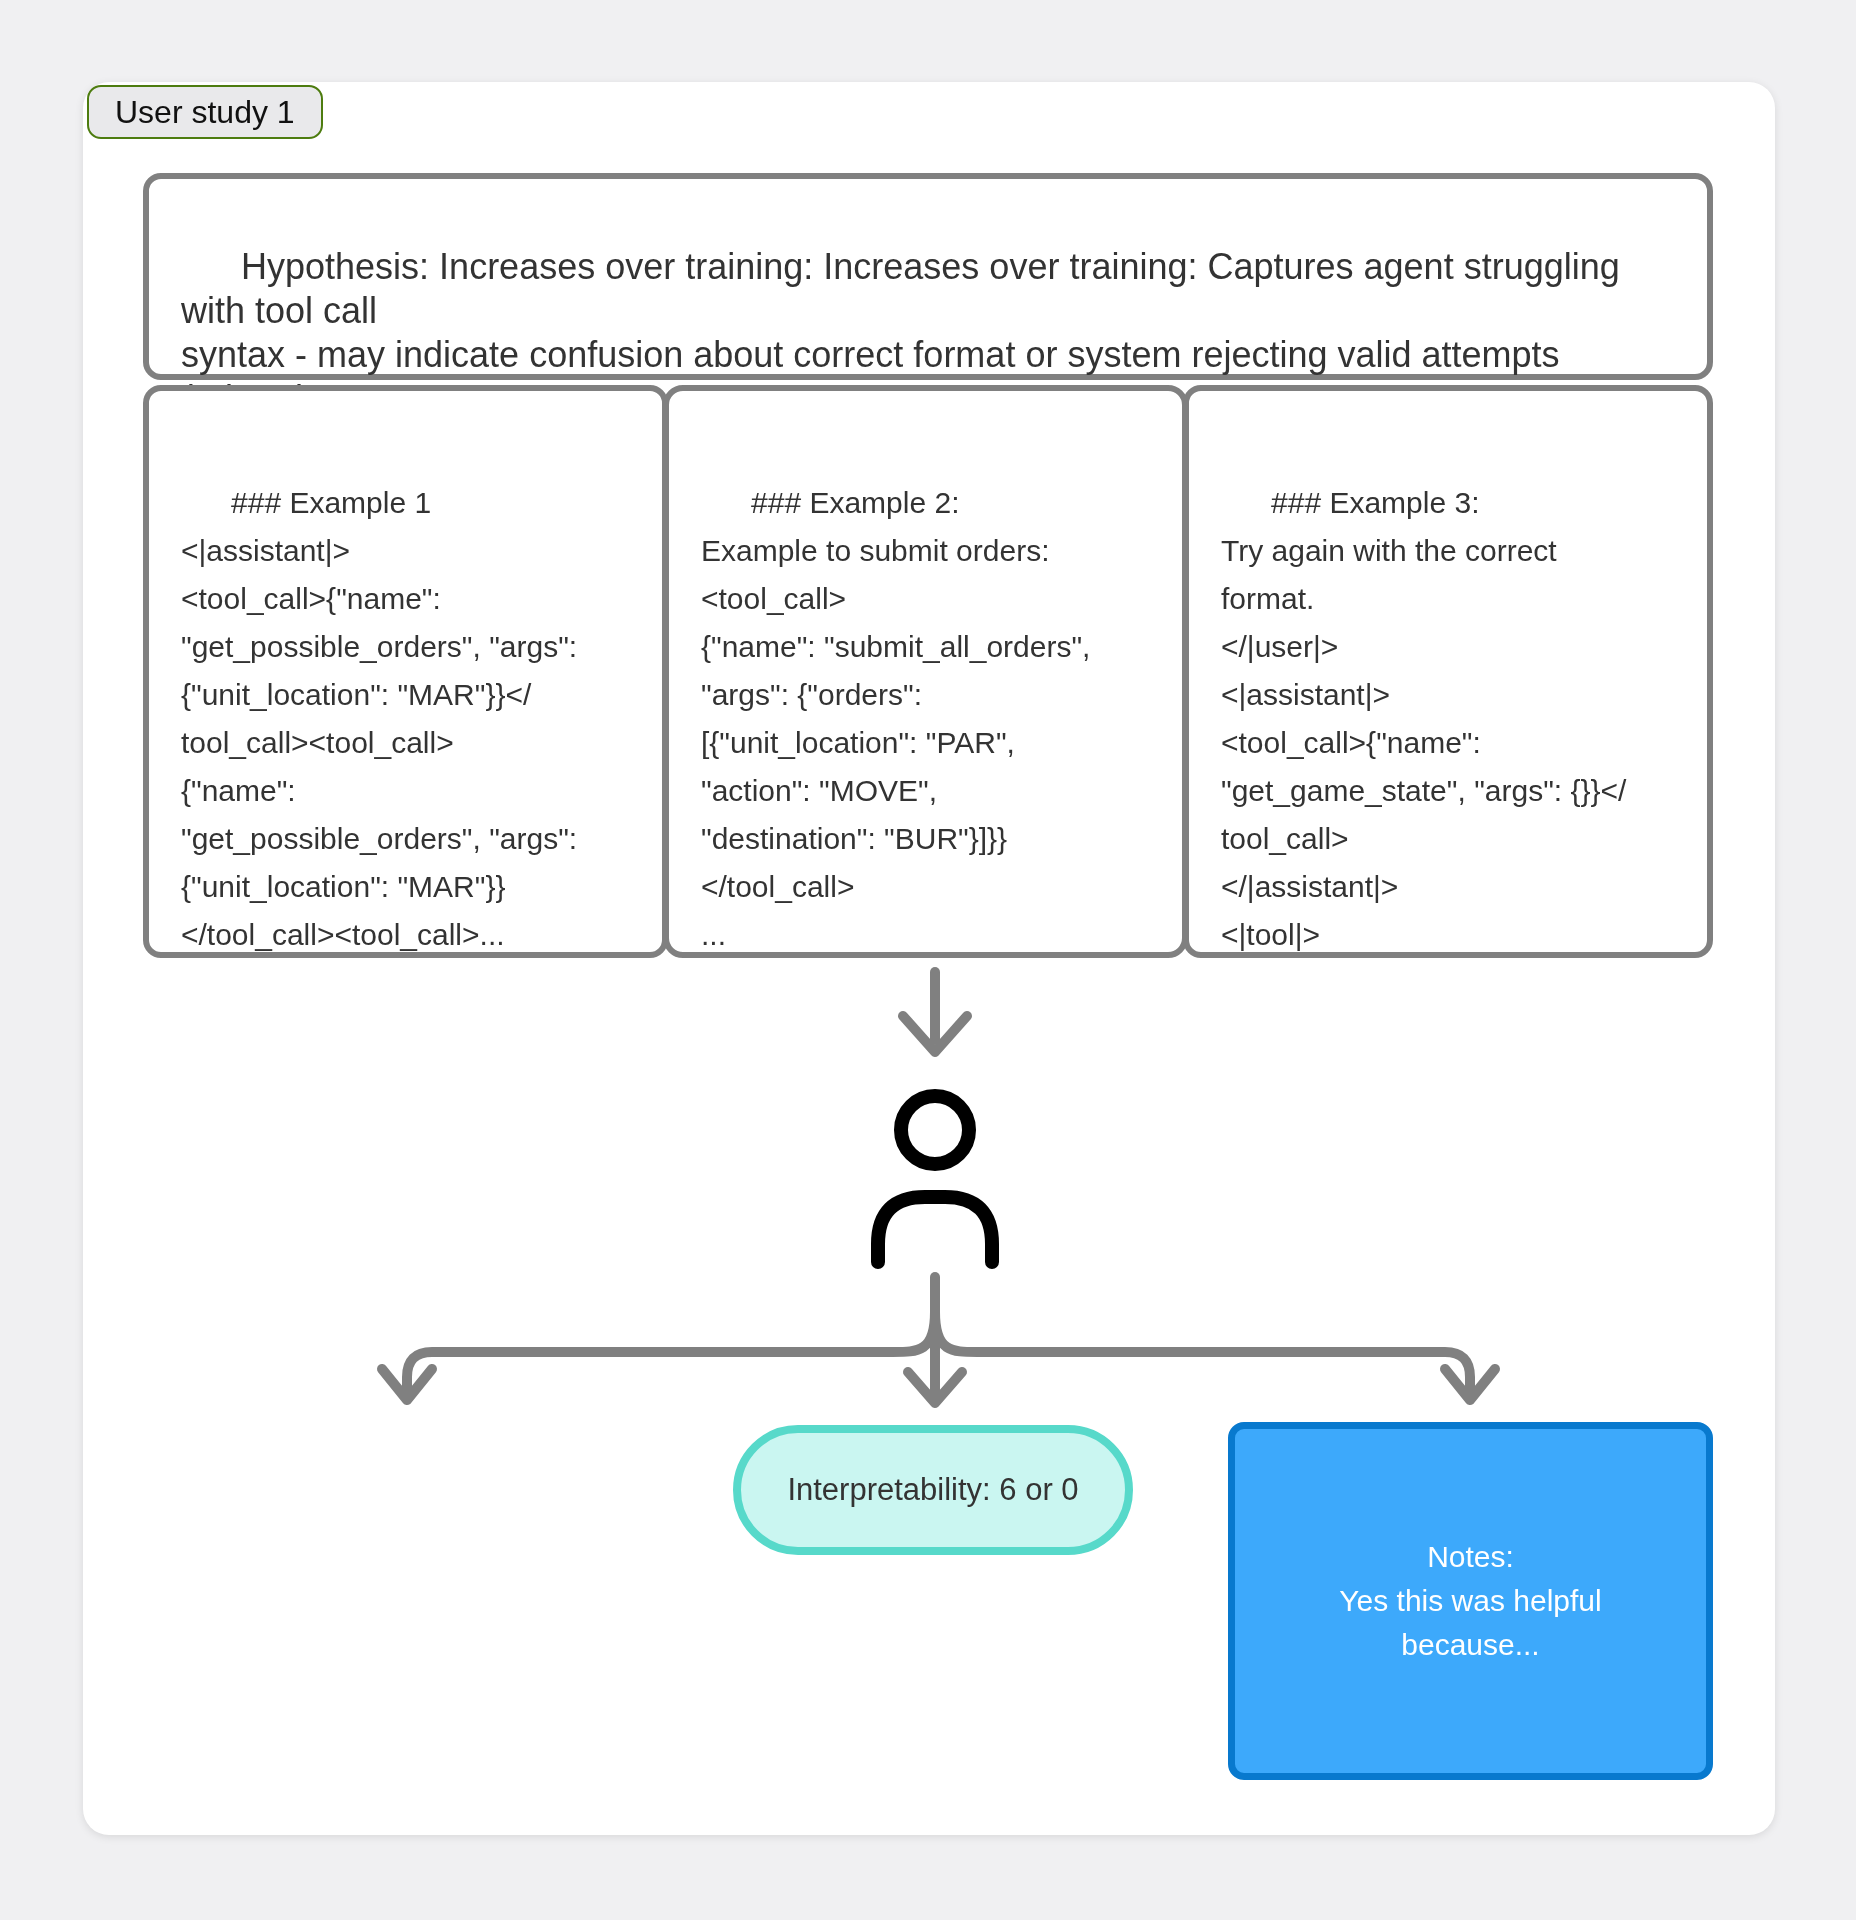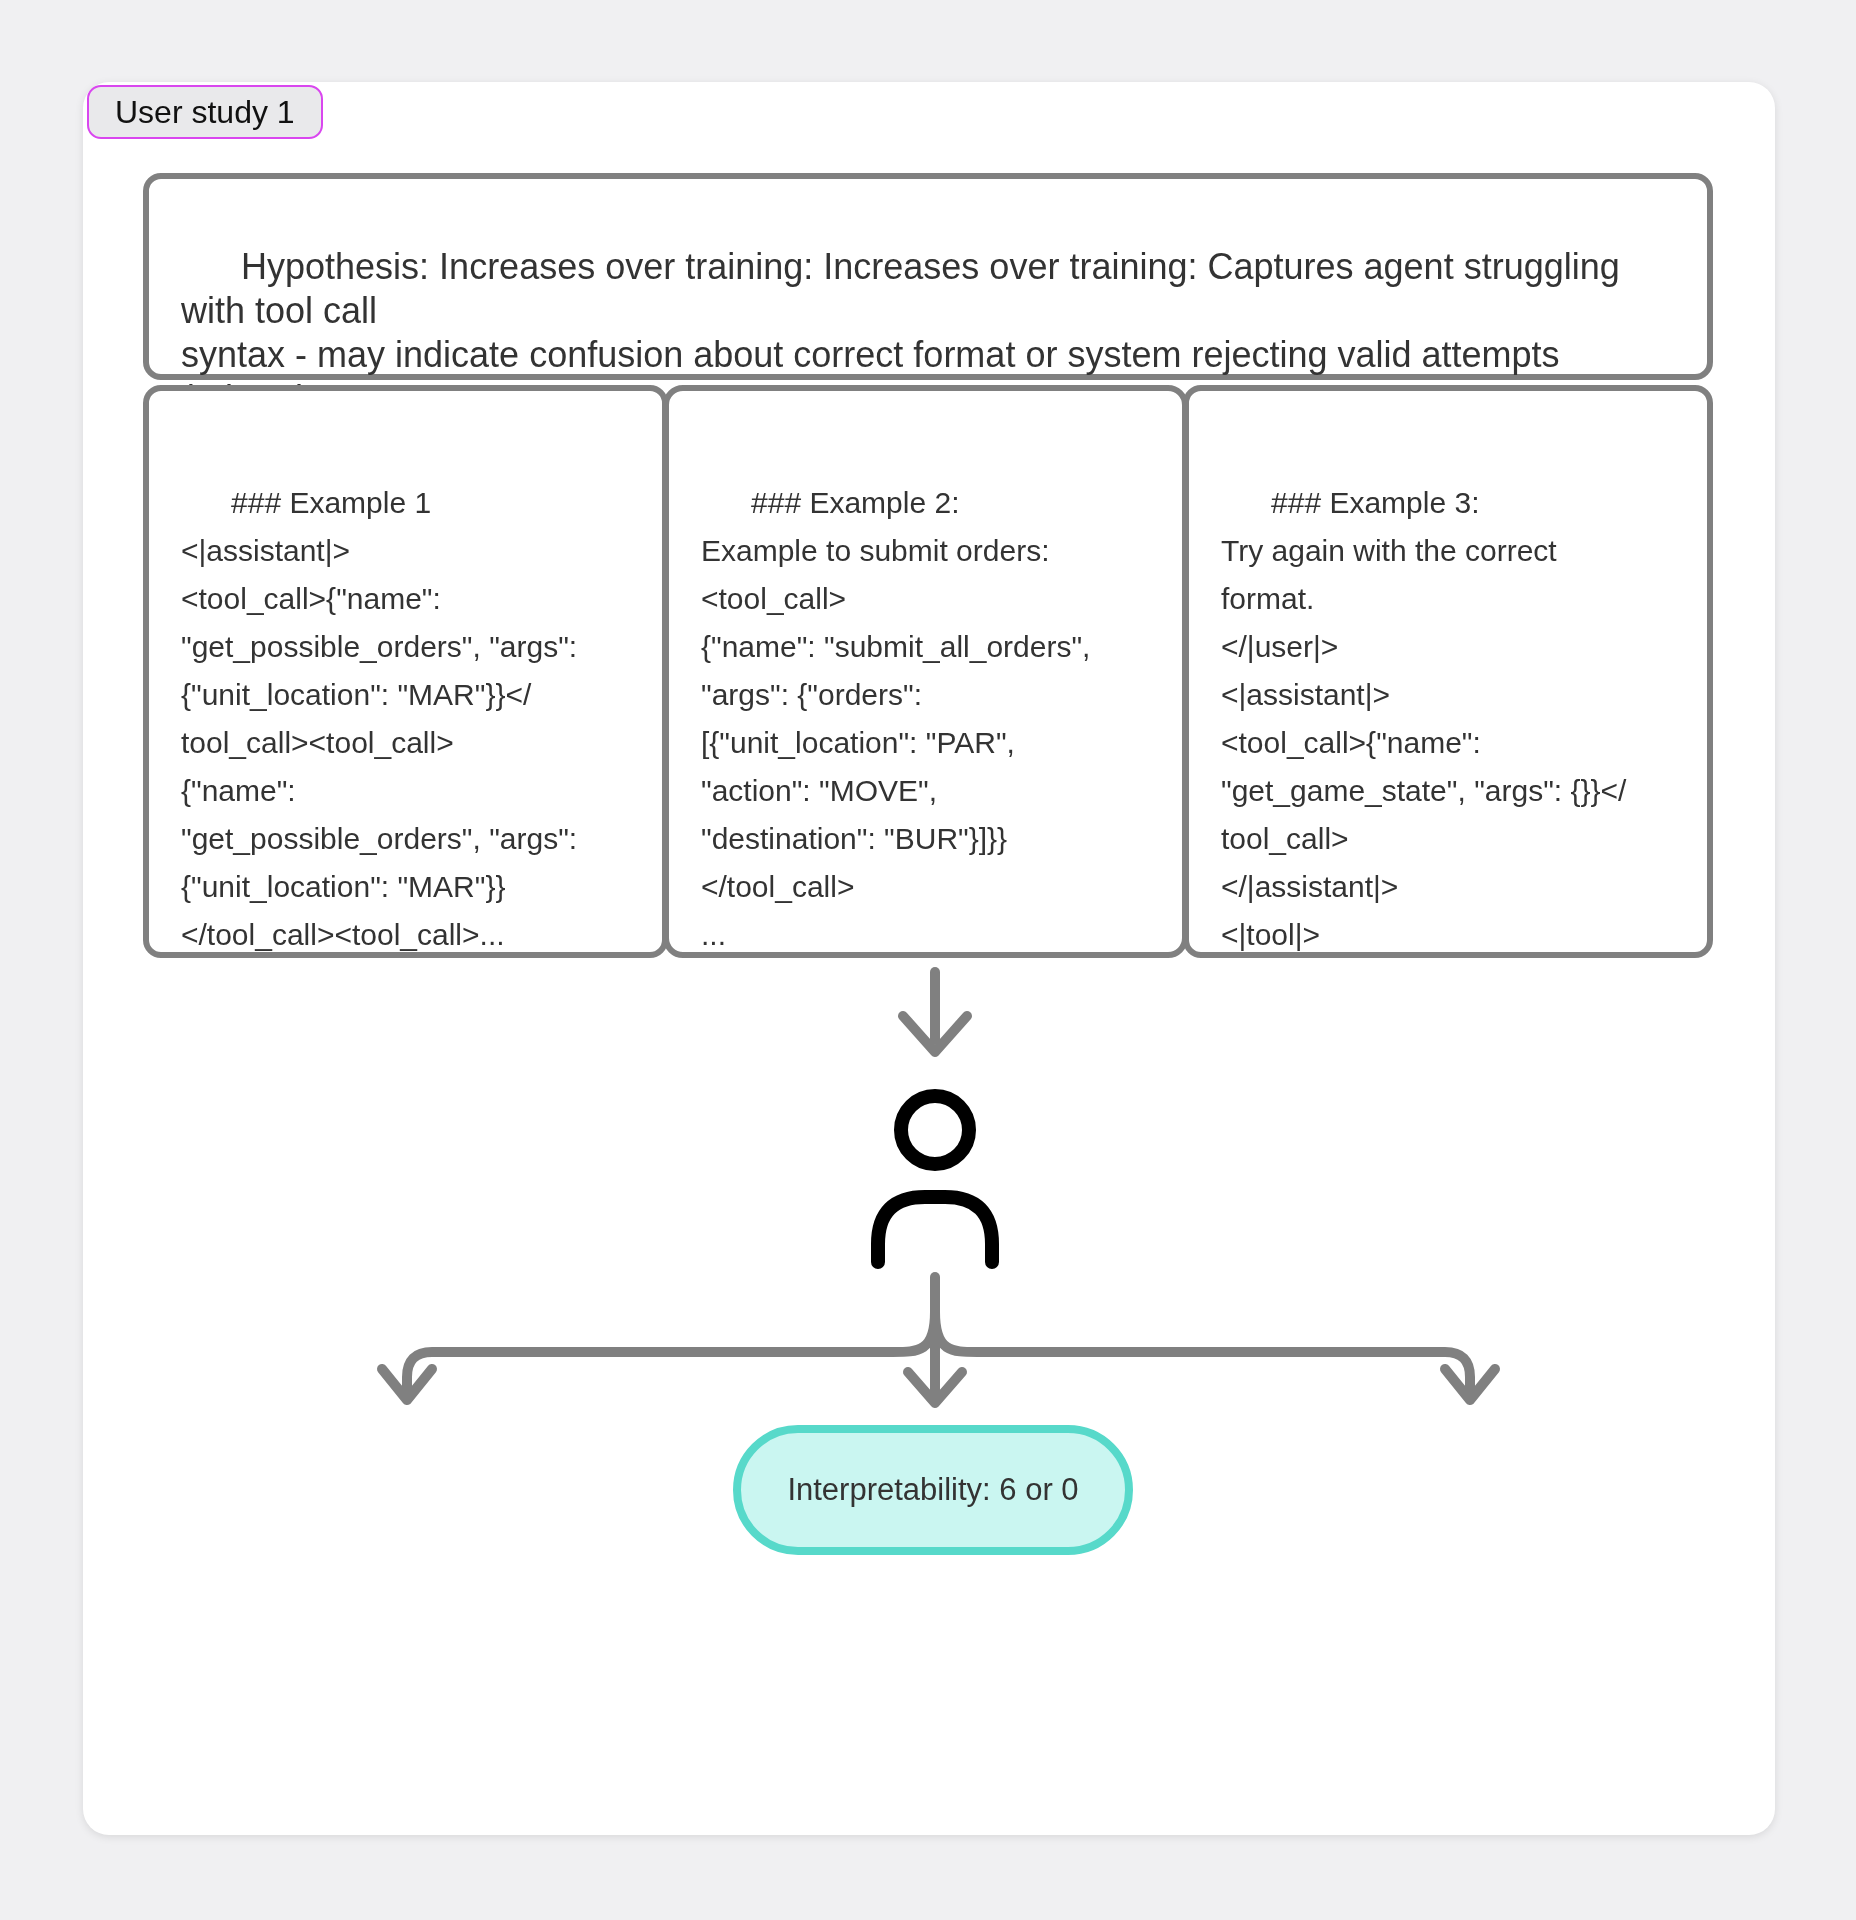--- a/index.html
+++ b/index.html
@@ -23,21 +23,21 @@
     border-radius:26px;
     box-shadow:0 2px 8px rgba(0,0,0,0.10);
   }
   .badge{
     position:absolute;
     left:4px; top:3px;
     height:54px;
     padding:0 26px;
     display:flex; align-items:center;
     background:#e9e9eb;
-    border:2px solid #d946ef;
+    border:2px solid #4d7c0f;
     border-radius:14px;
     font-size:32px;
     color:#111111;
     box-sizing:border-box;
     white-space:nowrap;
   }
   .graybox{
     position:absolute;
     border:6px solid #808080;
     border-radius:18px;
@@ -155,20 +155,25 @@
 tool_call&gt;
 &lt;/|assistant|&gt;
 &lt;|tool|&gt;</span>
     </div>
 
 
     <div class="pill pill-interpretability">
       <span>Interpretability: 6 or 0</span>
     </div>
 
+    <div class="notes-box">
+      <span>Notes:
+Yes this was helpful
+because...</span>
+    </div>
 
   </div>
 
   <svg class="overlay" width="1856" height="1920" viewBox="0 0 1856 1920">
 
     <g stroke="#808080" stroke-width="10" fill="none" stroke-linecap="round" stroke-linejoin="round">
       <path d="M935 972 L935 1040"></path>
       <path d="M903 1016 L935 1052 L967 1016"></path>
     </g>
 

